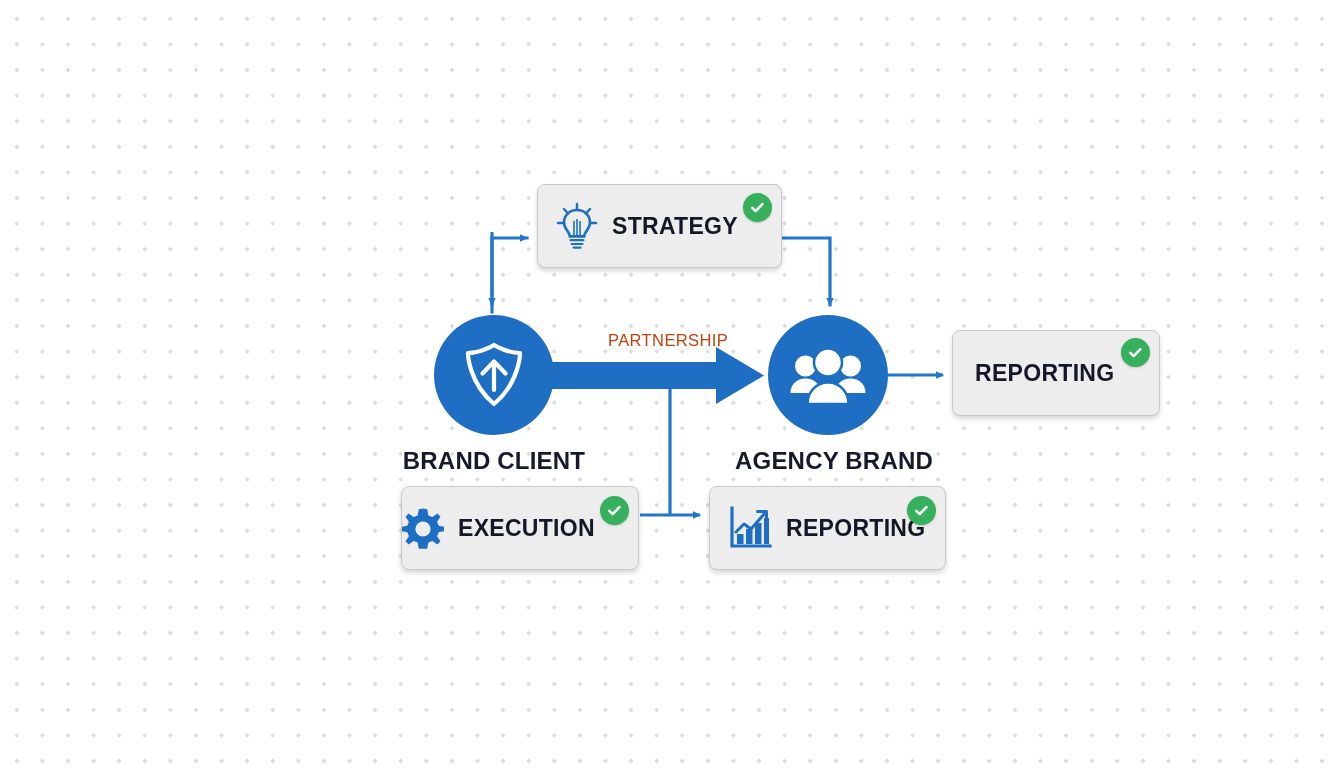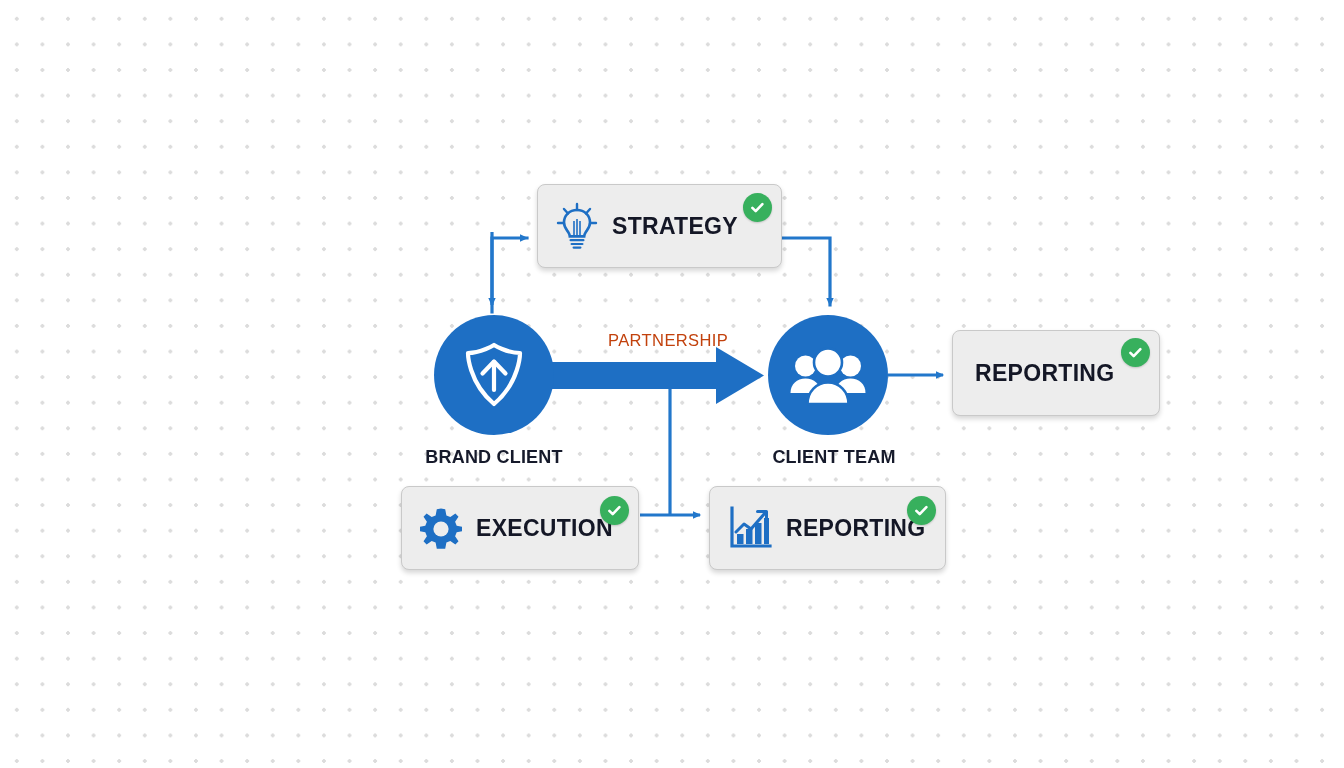--- a/index.html
+++ b/index.html
@@ -76,41 +76,41 @@
     position: absolute;
     border-radius: 50%;
     background: #1e6fc4;
     display: flex;
     align-items: center;
     justify-content: center;
   }
 
   .circle-caption {
     position: absolute;
-    font-size: 18px;
+    font-size: 24px;
     font-weight: bold;
     color: #161a2b;
     letter-spacing: 0.2px;
     white-space: nowrap;
     text-align: center;
   }
 
   
   .edge-label {
     position: absolute;
     font-size: 16.5px;
     font-weight: normal;
     color: #c2410c;
     letter-spacing: 0.4px;
     white-space: nowrap;
   }
 
   
   #box-strategy  { left: 537px; top: 184px;  width: 245px; height: 84px;  padding-left: 18px; }
-  #box-execution { left: 401px; top: 486px;  width: 238px; height: 84px;  padding-left: 18px; }
+  #box-execution { left: 401px; top: 486px;  width: 238px; height: 84px;  }
   #box-reporting-bottom { left: 709px; top: 486px; width: 237px; height: 84px; padding-left: 18px; }
   #box-reporting-right  { left: 952px; top: 330px; width: 208px; height: 86px; padding-left: 22px; }
 
   #box-strategy .check-badge        { right: 9px;  top: 8px;  }
   #box-execution .check-badge       { right: 9px;  top: 9px;  }
   #box-reporting-bottom .check-badge{ right: 9px;  top: 9px;  }
   #box-reporting-right .check-badge { right: 9px;  top: 7px;  }
 
   #circle-brand  { left: 434px; top: 315px; width: 120px; height: 120px; }
   #circle-agency { left: 768px; top: 315px; width: 120px; height: 120px; }
@@ -210,21 +210,21 @@
         <path d="M0.5,49 C0.5,40 7,34.5 15.5,34.5 C24,34.5 30.5,40 30.5,49 Z" fill="#ffffff"></path>
 
         <circle cx="60.5" cy="22" r="10.5" fill="#ffffff"></circle>
         <path d="M45.5,49 C45.5,40 52,34.5 60.5,34.5 C69,34.5 75.5,40 75.5,49 Z" fill="#ffffff"></path>
 
         <circle cx="38" cy="18.5" r="14" fill="#ffffff" stroke="#1e6fc4" stroke-width="2.6"></circle>
         <path d="M17.5,60 C17.5,47.5 26.5,38.5 38,38.5 C49.5,38.5 58.5,47.5 58.5,60 Z" fill="#ffffff" stroke="#1e6fc4" stroke-width="2.6" stroke-linejoin="round"></path>
       </svg>
     </span>
   </div>
-  <div class="circle-caption" id="caption-agency">CLIENT TEAM</div>
+  <div class="circle-caption" id="caption-agency">AGENCY BRAND</div>
 
   <div class="edge-label" id="label-partnership">PARTNERSHIP</div>
 
   <div class="node-box" id="box-execution">
     <span class="node-icon">
       <svg width="42" height="42" viewBox="0 0 42 42">
         <path d="M21,1.5 L25.2,2.3 L26.4,8.4 L30.3,10.0 L35.4,6.6 L38.5,9.7 L35.1,14.8
                  L36.7,18.7 L42.8,19.9 L42.8,24.1 L36.7,25.3 L35.1,29.2 L38.5,34.3
                  L35.4,37.4 L30.3,34.0 L26.4,35.6 L25.2,41.7 L21,41.7 L16.8,41.7
                  L15.6,35.6 L11.7,34.0 L6.6,37.4 L3.5,34.3 L6.9,29.2 L5.3,25.3

